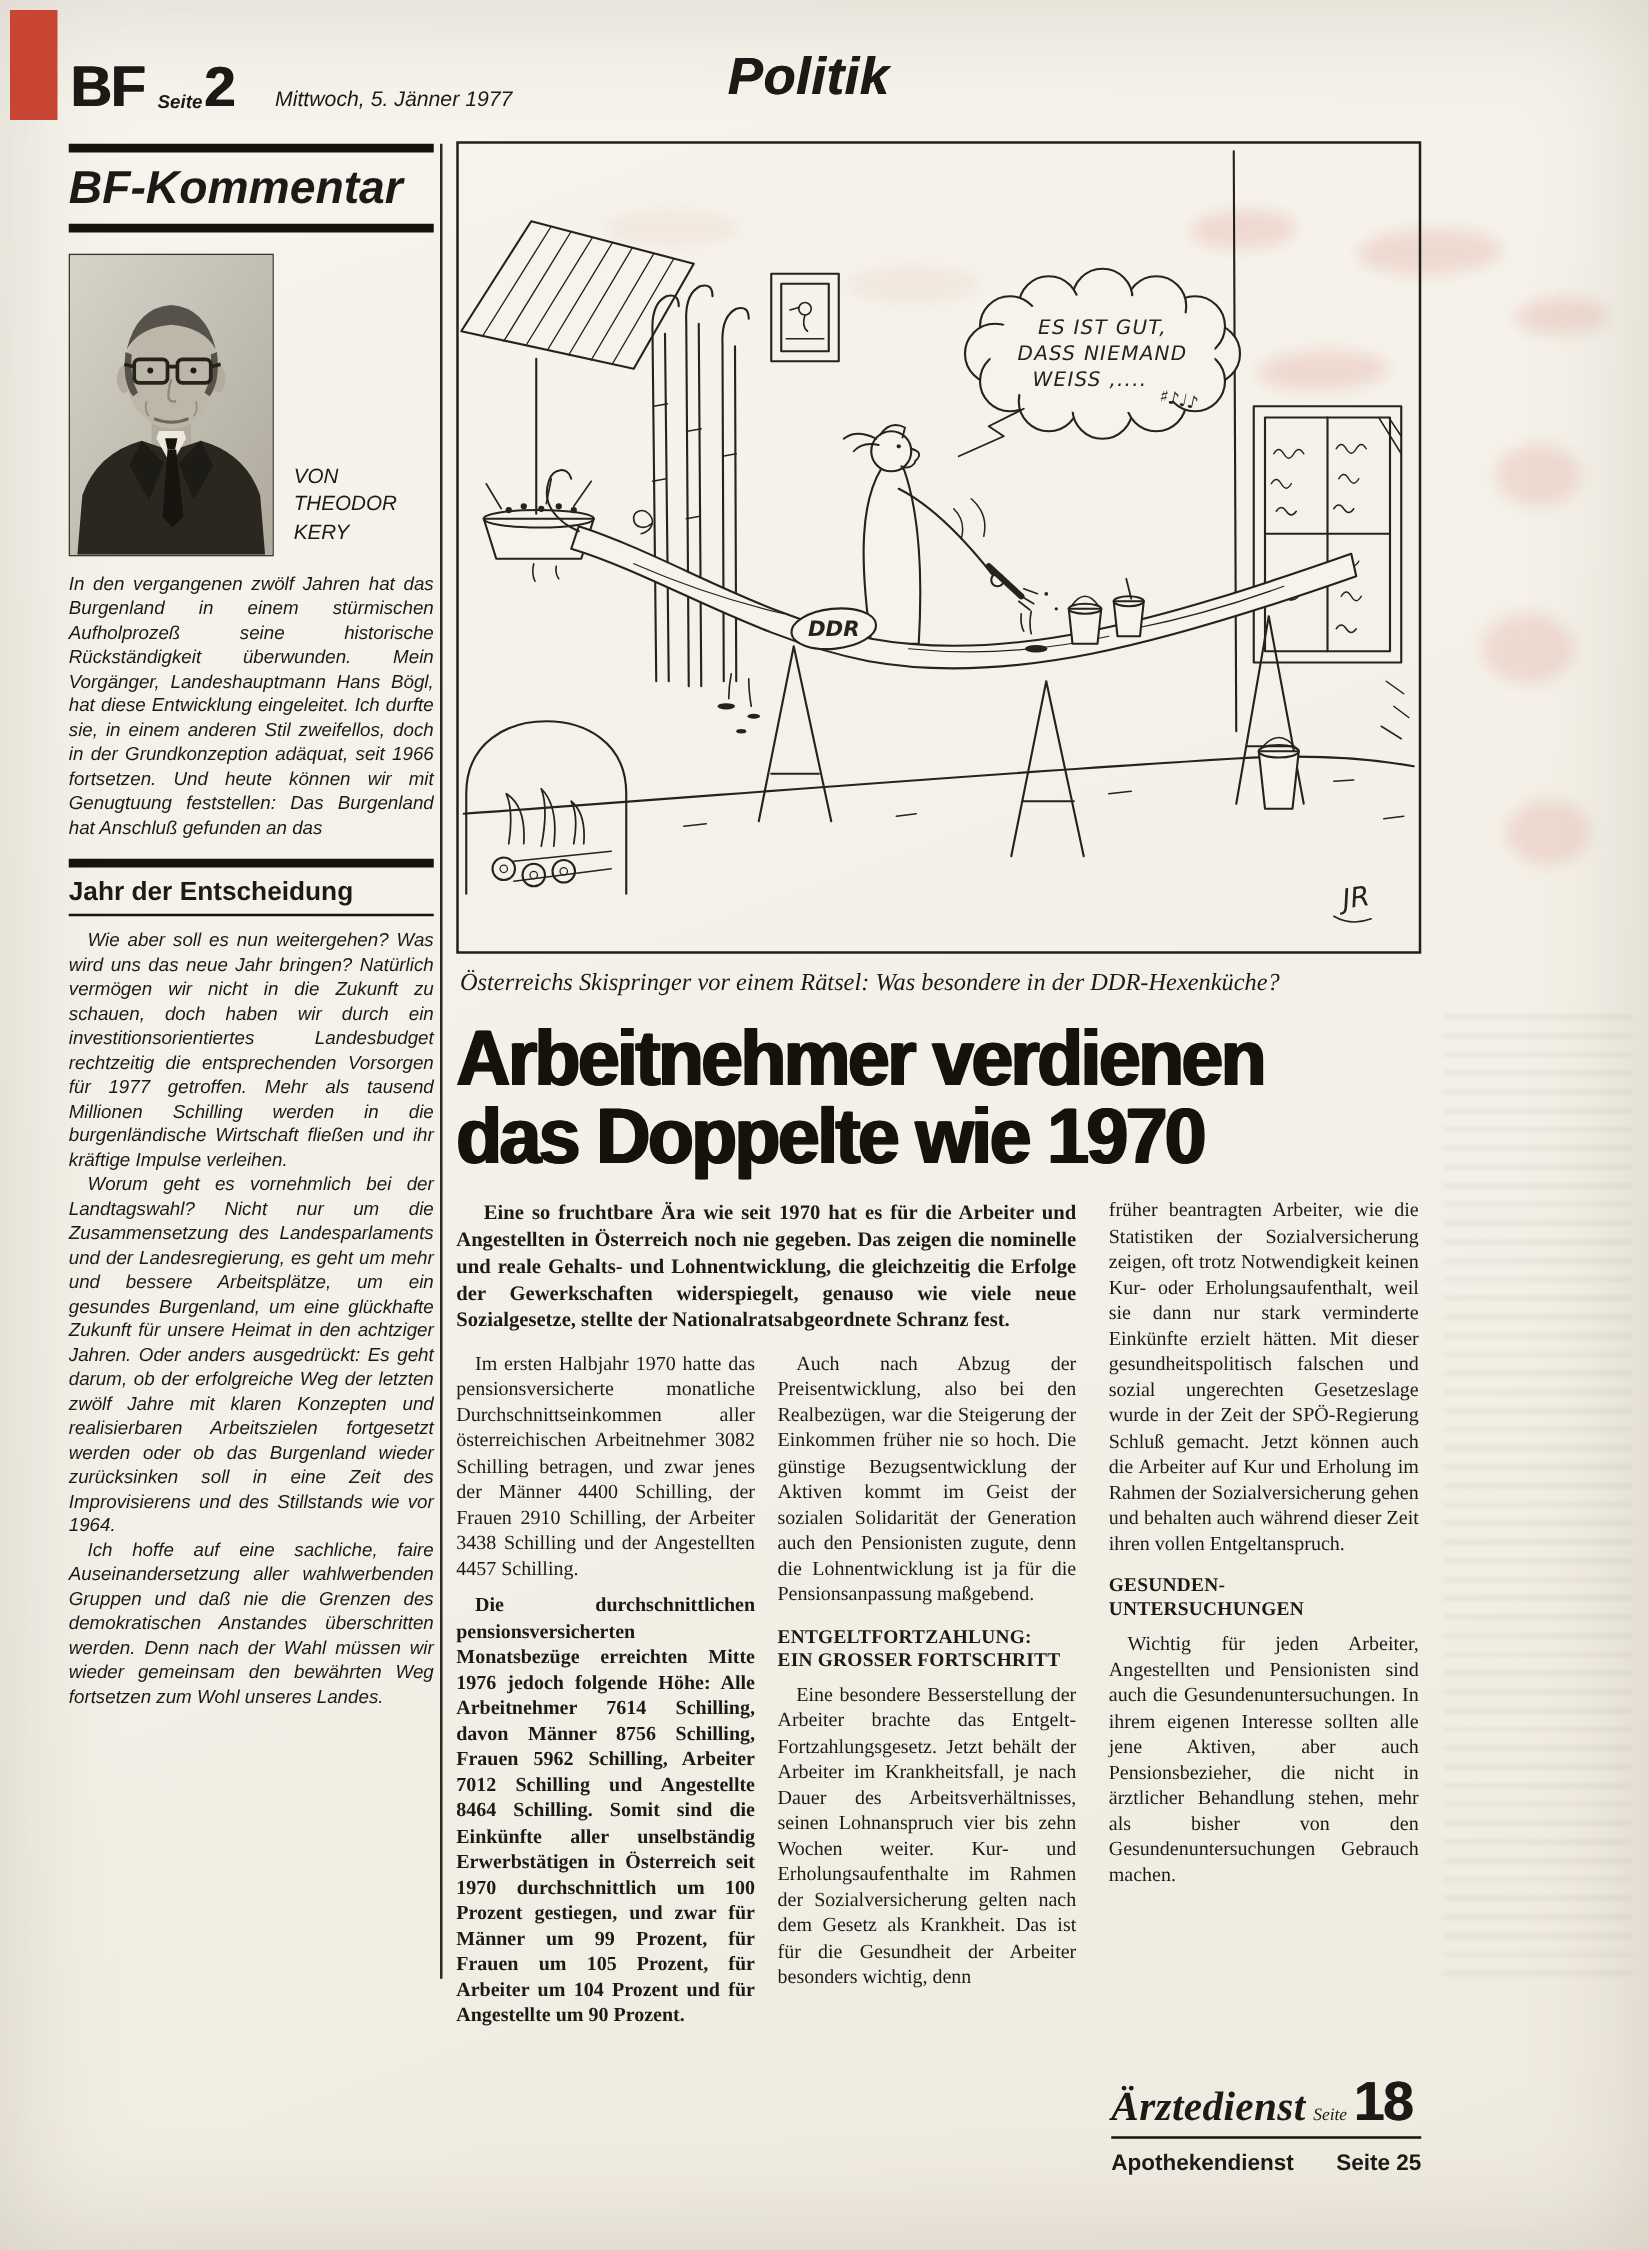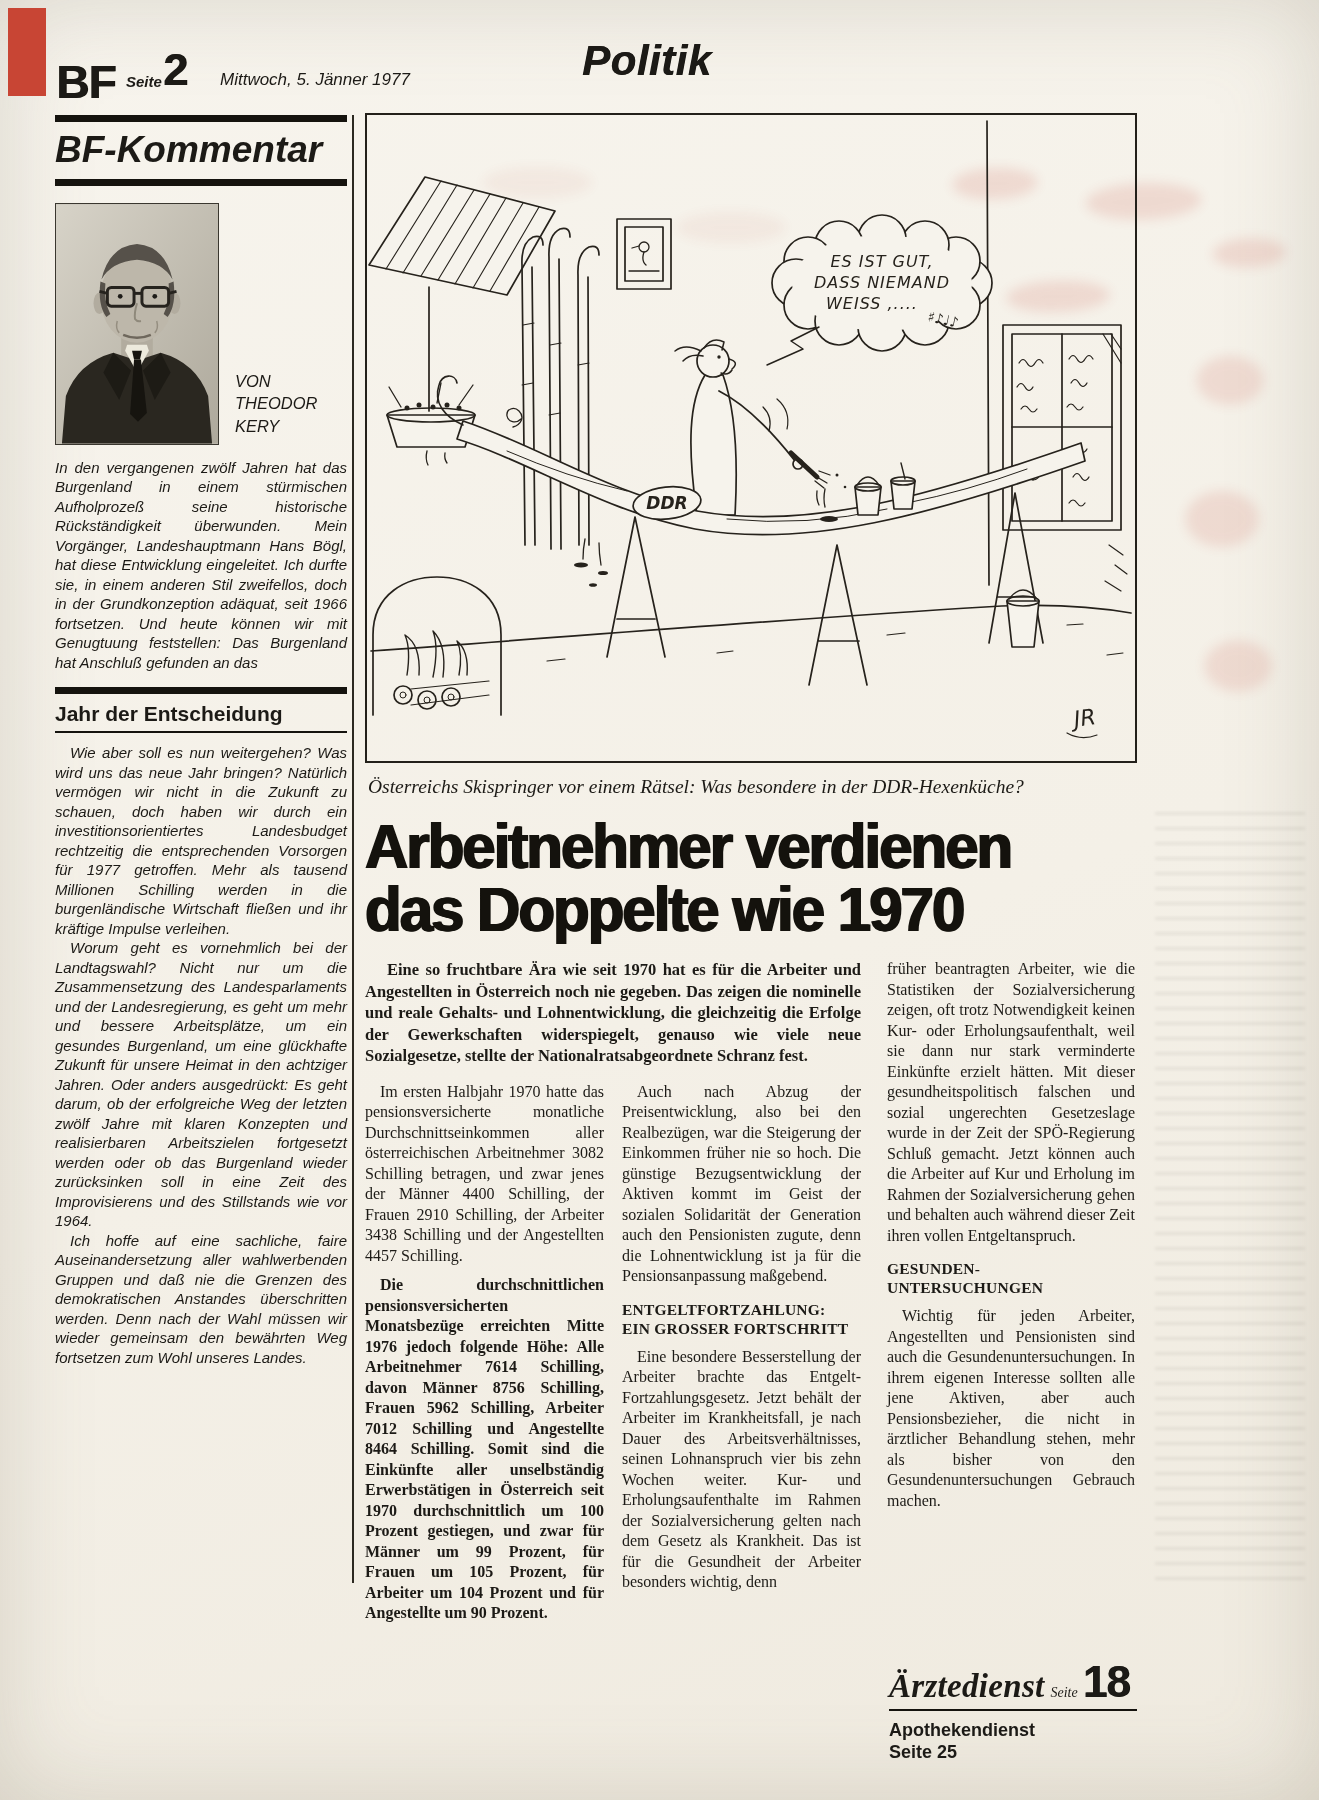--- a/index.html
+++ b/index.html
@@ -24,21 +24,21 @@
       radial-gradient(60px 46px at 45% 45%, #c0392b 60%, transparent 62%),
       radial-gradient(55px 42px at 55% 80%, #c0392b 60%, transparent 62%);}
   .bleed-c{left:1155px;top:800px;width:150px;height:780px;opacity:.07;filter:blur(1.5px);
     background:repeating-linear-gradient(0deg, #3c372f 0 3px, transparent 3px 15px);}
   .bleed-d{left:430px;top:130px;width:430px;height:150px;opacity:.05;
     background:
       radial-gradient(90px 26px at 25% 35%, #b03427 60%, transparent 62%),
       radial-gradient(90px 26px at 70% 65%, #b03427 60%, transparent 62%);}
   
   .red-block{position:absolute;left:8px;top:8px;width:38px;height:88px;background:#c84534;}
-  .logo{position:absolute;left:56px;top:59px;font:700 46px/1 "Liberation Sans",sans-serif;letter-spacing:-1px;text-shadow:1px 0 #16140f;}
+  .logo{position:absolute;left:56px;top:46px;font:700 46px/1 "Liberation Sans",sans-serif;letter-spacing:-1px;text-shadow:1px 0 #16140f;}
   .seite{position:absolute;left:126px;top:74px;font:italic 700 15px/1 "Liberation Sans",sans-serif;}
   .pagenum{position:absolute;left:163px;top:47px;font:700 45px/1 "Liberation Sans",sans-serif;text-shadow:1px 0 #16140f;}
   .date{position:absolute;left:220px;top:71px;font:italic 400 17px/1 "Liberation Sans",sans-serif;}
   .section{position:absolute;left:582px;top:40px;font:italic 700 42px/1 "Liberation Sans",sans-serif;letter-spacing:.5px;text-shadow:.6px 0 #16140f;}
   
   .kommentar{position:absolute;left:55px;top:115px;width:292px;}
   .kom-bar{height:7px;background:#15130e;}
   .kom-title{margin:9px 0;font:italic 700 37px/1.05 "Liberation Sans",sans-serif;}
   .photo-row{display:flex;margin-top:17px;}
   .portrait{margin:0;flex:none;width:164px;height:242px;border:1px solid #3a372f;box-sizing:border-box;background:#c7c3b9;}
@@ -70,21 +70,21 @@
   .col p + p, .col h4 + p{margin-top:9px;}
   .col p.b{font-weight:700;}
   .col h4{margin:13px 0 4px;font:700 15.5px/19px "Liberation Serif",serif;letter-spacing:.2px;white-space:pre-line;}
   
   .services{position:absolute;left:524px;top:1547px;width:248px;}
   .doctors{display:flex;align-items:baseline;}
   .svc-name{font:italic 700 33px/1 "Liberation Serif",serif;letter-spacing:.3px;}
   .svc-seite{font:italic 400 14px/1 "Liberation Serif",serif;margin-left:6px;}
   .svc-page{font:700 44px/1 "Liberation Sans",sans-serif;margin-left:5px;letter-spacing:-1px;text-shadow:.8px 0 #14120d;}
   .svc-rule{height:2px;background:#15130e;margin:5px 0 9px;}
-  .pharmacy{display:flex;justify-content:flex-end;font:700 18px/1.2 "Liberation Sans",sans-serif;flex-direction:column;}
+  .pharmacy{display:flex;justify-content:space-between;font:700 18px/1.2 "Liberation Sans",sans-serif;}
 </style>
 </head>
 <body>
 
 <div class="page">
 
   <div class="bleed bleed-a"></div>
   <div class="bleed bleed-b"></div>
   <div class="bleed bleed-c"></div>
   <div class="bleed bleed-d"></div>

